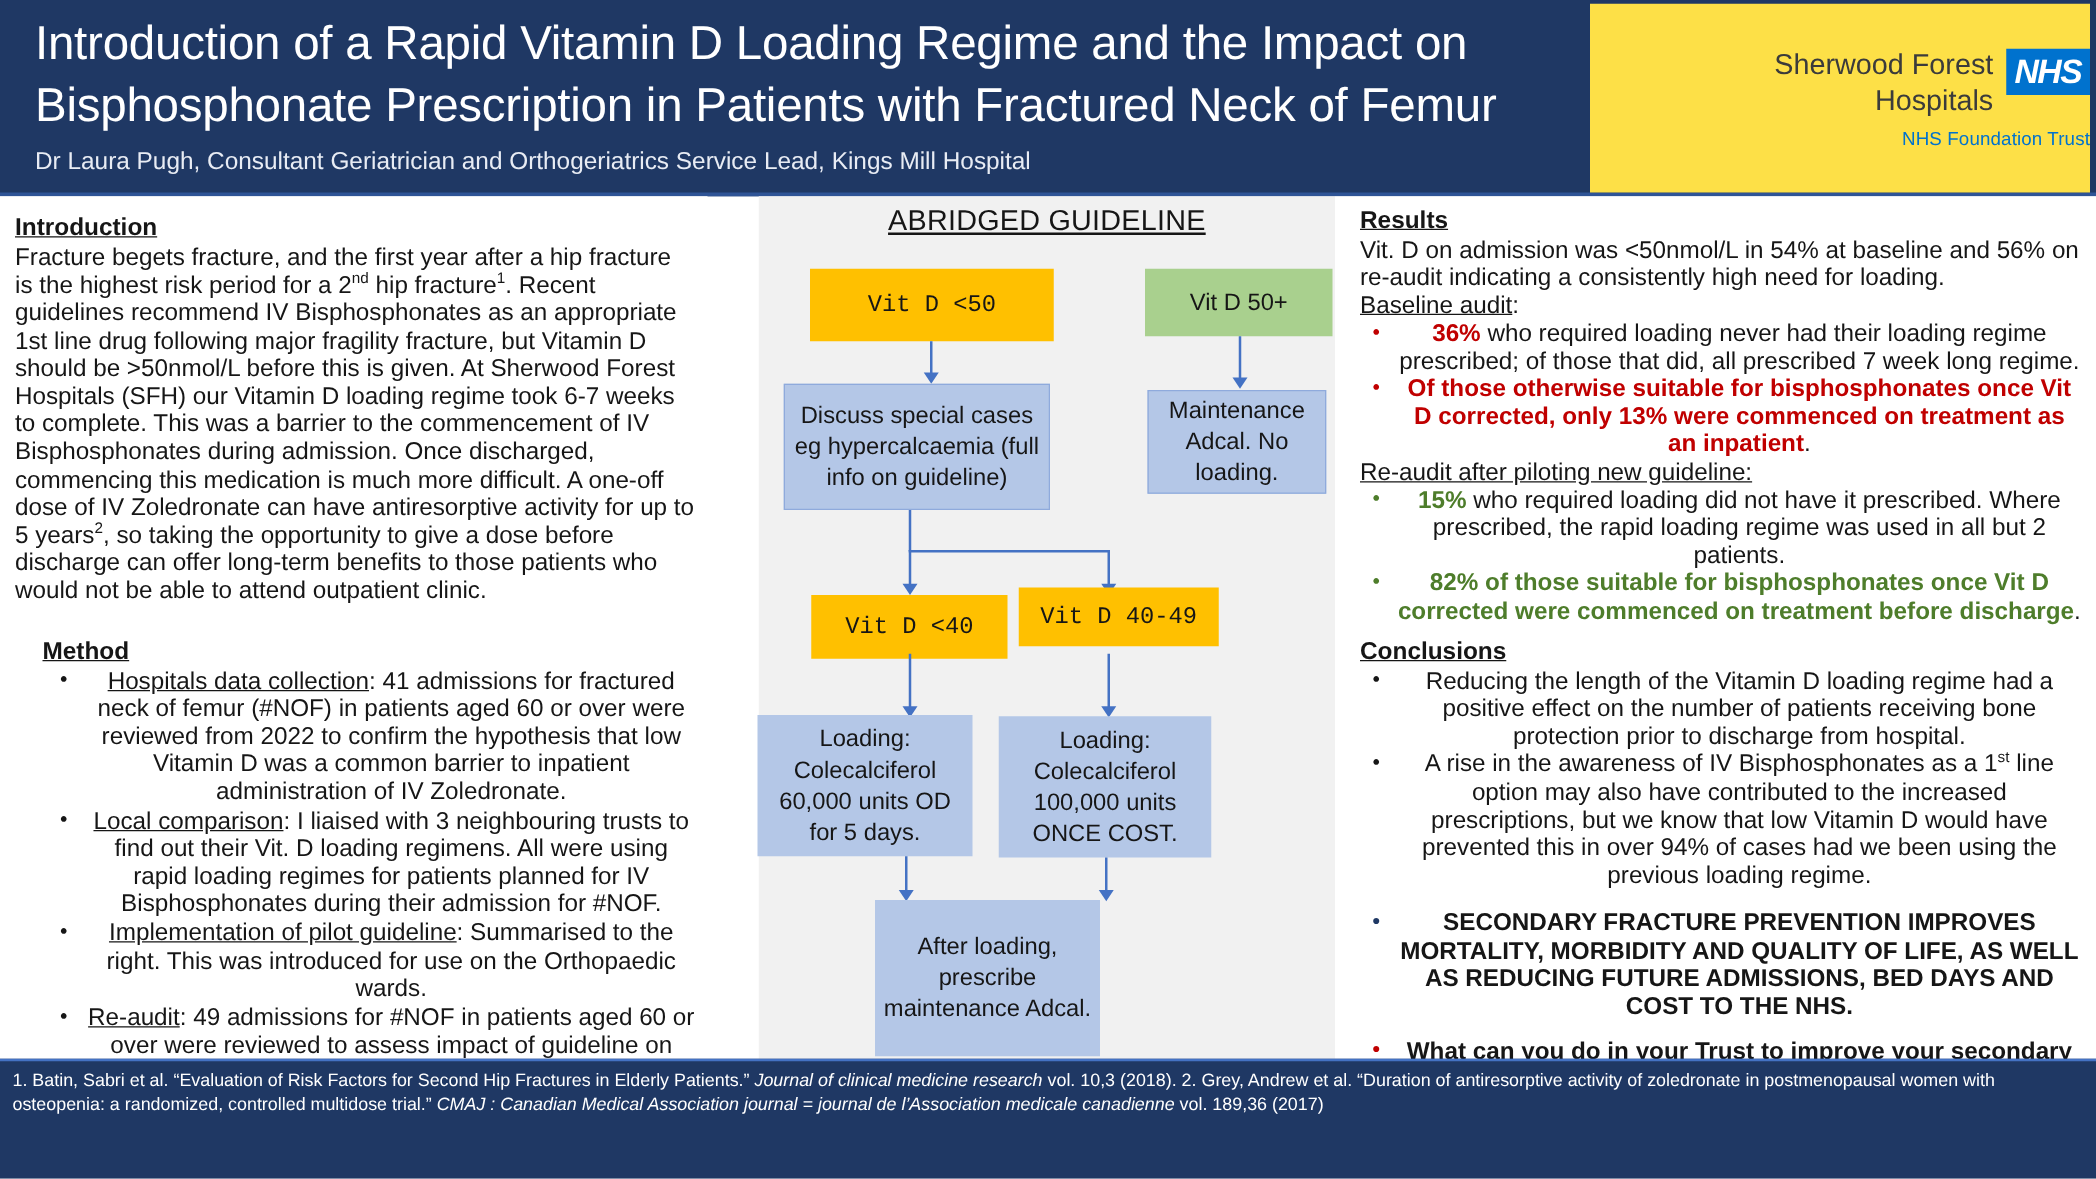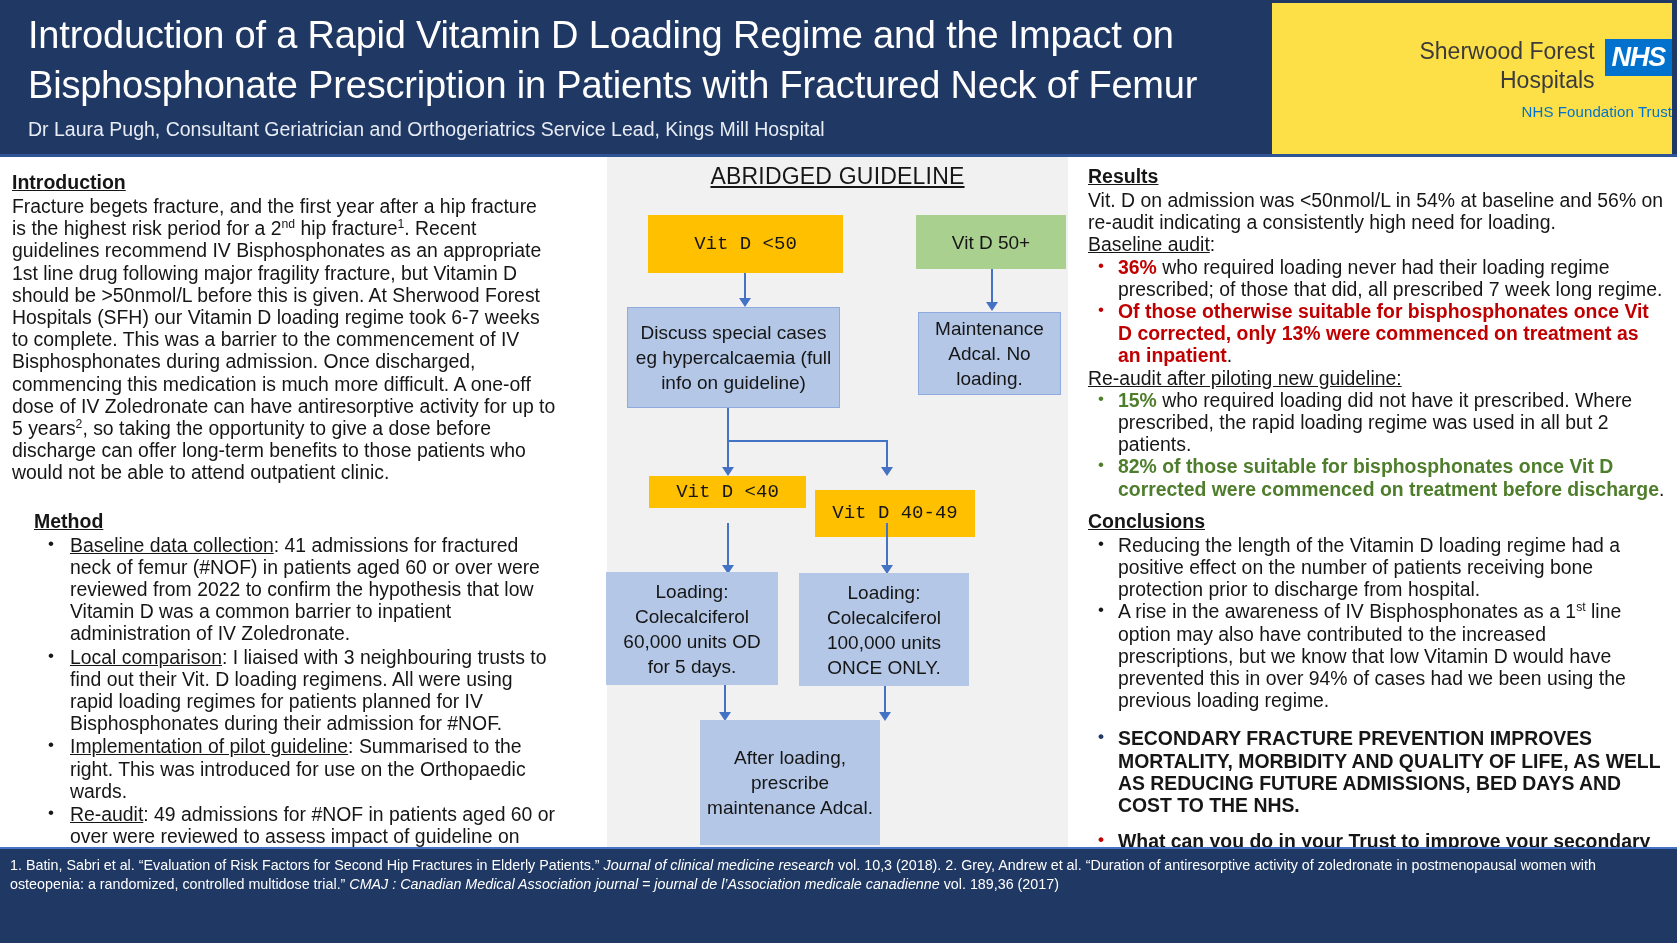--- a/index.html
+++ b/index.html
@@ -114,20 +114,21 @@
   sup { font-size: 0.63em; vertical-align: super; line-height: 0; }
 
   ul.bullets { list-style: none; }
   ul.bullets > li {
     position: relative;
     padding-left: 30px;
     font-size: 19.4px;
     line-height: 22.2px;
     color: #161616;
     margin-bottom: 0px;
+    text-align: center;
   }
   ul.bullets > li::before {
     content: "\2022";
     position: absolute; left: 10px; top: -1px;
     font-size: 17px;
     color: #161616;
   }
   ul.bullets.r > li::before { color: #c00000; }
   ul.bullets.g > li::before { color: #4e7d2b; }
   ul.bullets.n > li::before { color: #1f3864; }
@@ -213,21 +214,21 @@
     </div>
   </div>
 
   <div class="col-left">
     <div class="sec-head">Introduction</div>
     <p class="body-p"><span>Fracture begets fracture, and the first year after a hip fracture is the highest risk period for a 2</span><sup>nd</sup><span> hip fracture</span><sup>1</sup><span>.  Recent guidelines recommend IV Bisphosphonates as an appropriate 1st line drug following major fragility fracture, but Vitamin D should be &gt;50nmol/L before this is given.  At Sherwood Forest Hospitals (SFH) our Vitamin D loading regime took 6-7 weeks to complete.  This was a barrier to the commencement of IV Bisphosphonates during admission.  Once discharged, commencing this medication is much more difficult.  A one-off dose of IV Zoledronate can have antiresorptive activity for up to 5 years</span><sup>2</sup><span>, so taking the opportunity to give a dose before discharge can offer long-term benefits to those patients who would not be able to attend outpatient clinic.</span></p>
 
     <div class="method-wrap">
       <div class="sec-head">Method</div>
       <ul class="bullets k">
-        <li><span class="u">Baseline data collection</span><span>: 41 admissions for fractured neck of femur (#NOF) in patients aged 60 or over were reviewed from 2022 to confirm the hypothesis that low Vitamin D was a common barrier to inpatient administration of IV Zoledronate.</span></li>
+        <li><span class="u">Hospitals data collection</span><span>: 41 admissions for fractured neck of femur (#NOF) in patients aged 60 or over were reviewed from 2022 to confirm the hypothesis that low Vitamin D was a common barrier to inpatient administration of IV Zoledronate.</span></li>
         <li><span class="u">Local comparison</span><span>: I liaised with 3 neighbouring trusts to find out their Vit. D loading regimens.  All were using rapid loading regimes for patients planned for IV Bisphosphonates during their admission for #NOF.</span></li>
         <li><span class="u">Implementation of pilot guideline</span><span>: Summarised to the right.  This was introduced for use on the Orthopaedic wards.</span></li>
         <li><span class="u">Re-audit</span><span>: 49 admissions for #NOF in patients aged 60 or over were reviewed to assess impact of guideline on rates of inpatient IV Bisphosphonate prescription.</span></li>
       </ul>
     </div>
   </div>
 
   <div class="col-mid">
     <div class="flow-title">ABRIDGED GUIDELINE</div>
 
@@ -242,30 +243,30 @@
     <div class="fbox blue" style="left:20px; top:150px; width:213px; height:101px; flex-direction:column;">Discuss special cases eg hypercalcaemia (full info on guideline)</div>
     <div class="fbox blue" style="left:311px; top:155px; width:143px; height:83px; flex-direction:column;">Maintenance Adcal. No loading.</div>
 
     <div class="conn" style="left:120px; top:251px; width:2px; height:33px;"></div>
     <div class="conn" style="left:120px; top:283px; width:161px; height:2px;"></div>
     <div class="conn" style="left:279px; top:283px; width:2px; height:30px;"></div>
     <div class="conn" style="left:120px; top:283px; width:2px; height:30px;"></div>
     <div class="arrowhead" style="left:115px; top:310px;"></div>
     <div class="arrowhead" style="left:274px; top:310px;"></div>
 
-    <div class="fbox yellow" style="left:42px;  top:319px; width:157px; height:32px;">Vit D  &lt;40</div>
-    <div class="fbox yellow" style="left:208px; top:333px; width:160px; height:47px;">Vit D 40-49</div>
+    <div class="fbox yellow" style="left:42px;  top:319px; width:157px; height:51px;">Vit D  &lt;40</div>
+    <div class="fbox yellow" style="left:208px; top:313px; width:160px; height:47px;">Vit D 40-49</div>
 
     <div class="conn" style="left:120px; top:366px; width:2px; height:44px;"></div>
     <div class="arrowhead" style="left:115px; top:408px;"></div>
     <div class="conn" style="left:279px; top:366px; width:2px; height:44px;"></div>
     <div class="arrowhead" style="left:274px; top:408px;"></div>
 
     <div class="fbox blue nb" style="left:-1px; top:415px; width:172px; height:113px; flex-direction:column;">Loading: Colecalciferol 60,000 units OD for 5 days.</div>
-    <div class="fbox blue nb" style="left:192px; top:416px; width:170px; height:113px; flex-direction:column;">Loading: Colecalciferol 100,000 units ONCE ONLY.</div>
+    <div class="fbox blue nb" style="left:192px; top:416px; width:170px; height:113px; flex-direction:column;">Loading: Colecalciferol 100,000 units ONCE COST.</div>
 
     <div class="conn" style="left:117px; top:528px; width:2px; height:30px;"></div>
     <div class="arrowhead" style="left:112px; top:555px;"></div>
     <div class="conn" style="left:277px; top:529px; width:2px; height:29px;"></div>
     <div class="arrowhead" style="left:272px; top:555px;"></div>
 
     <div class="fbox blue nb" style="left:93px; top:563px; width:180px; height:125px; flex-direction:column;">After loading, prescribe maintenance Adcal.</div>
   </div>
 
   <div class="col-right">

